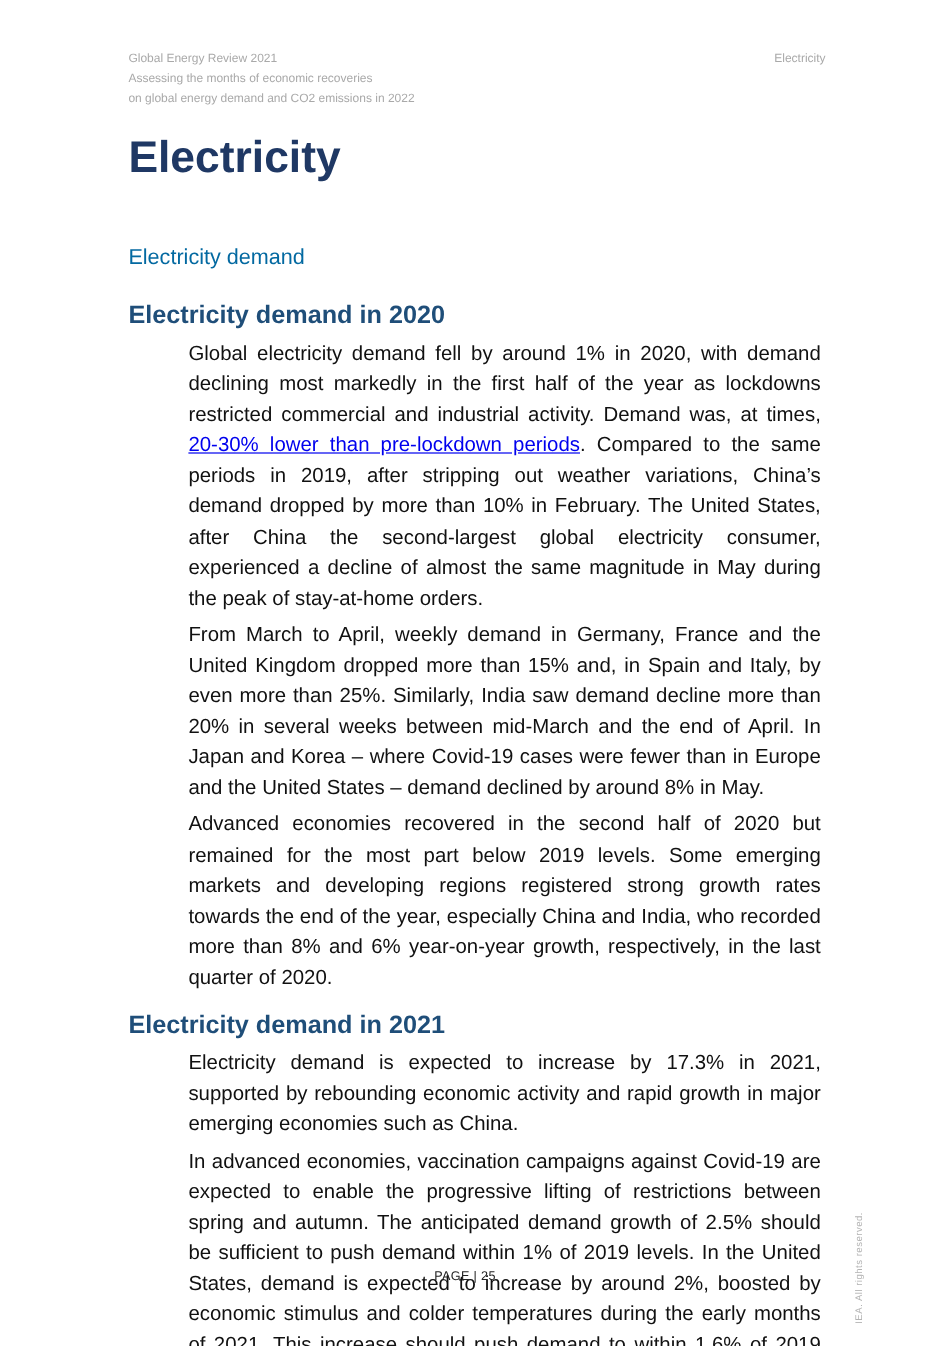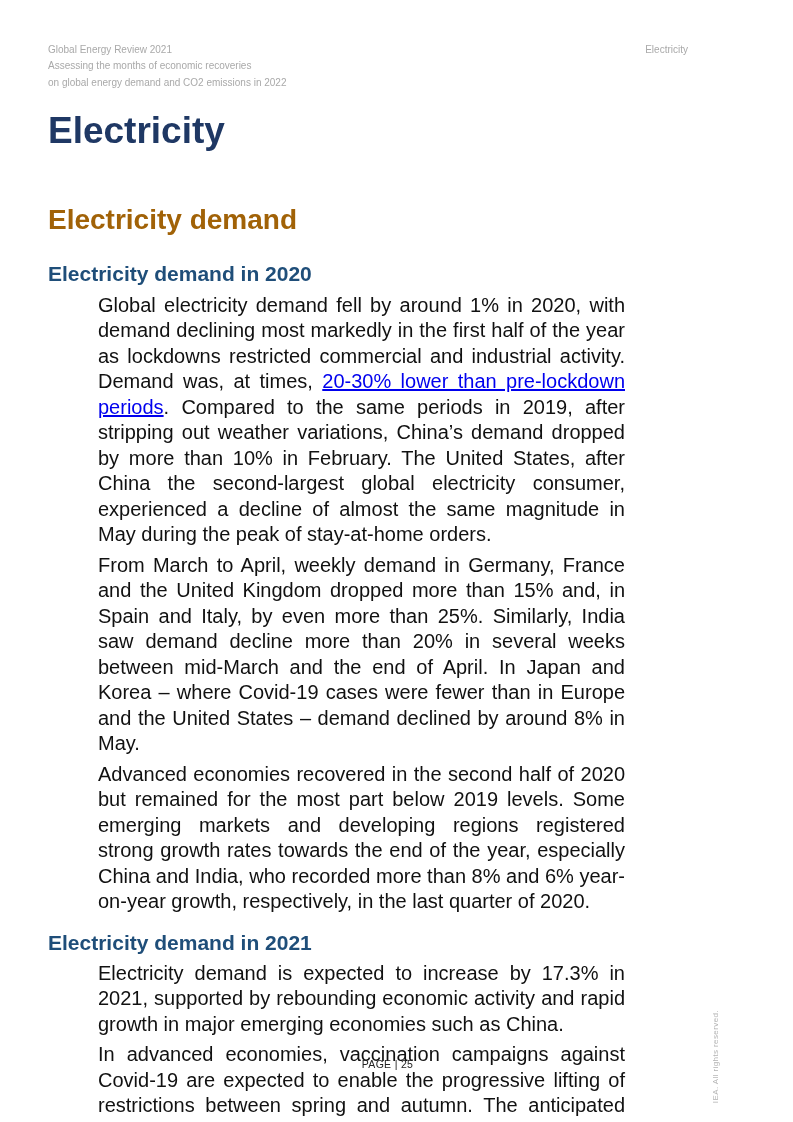--- a/index.html
+++ b/index.html
@@ -1,52 +1,52 @@
 <!DOCTYPE html>
 <html><head>
 <meta charset="utf-8">
 <title>Global Energy Review 2021 — Electricity</title>
 <style>
   html,body{margin:0;padding:0;background:#ffffff;}
   .page{
     position:relative;
     width:793px;height:1122px;
     box-sizing:border-box;
-    padding:42px 105px 0 48px;
+    padding:42px 105px 0 107px;
     background:#ffffff;
     font-family:"Liberation Sans","DejaVu Sans",sans-serif;
     color:#111111;
     overflow:hidden;
   }
   
   .header{
     display:flex;justify-content:space-between;align-items:flex-start;
     font-size:10px;line-height:16.3px;color:#a9a9a9;
   }
   .header-left div{white-space:nowrap;}
   .header-right{white-space:nowrap;}
   
   h1.chapter{
     margin:20px 0 0 0;
     font-size:37px;line-height:1.1;font-weight:700;color:#1f3864;
   }
   h2.section{
     margin:53px 0 0 0;
-    font-size:28px;line-height:1.1;font-weight:700;color:#a16207;
+    font-size:18px;line-height:1.1;font-weight:400;color:#0369a1;
   }
   h3.subsection{
     font-size:21px;line-height:1.15;font-weight:700;color:#1f4e79;
   }
   h3.h3-first{margin:27px 0 0 0;}
   h3.h3-later{margin:16px 0 0 0;}
   
   p.body-par{
     margin:6px 0 5px 50px;
     width:527px;
-    font-size:20px;line-height:25.5px;
+    font-size:17px;line-height:25.5px;
     text-align:justify;
     color:#111111;
   }
   p.body-par + p.body-par{margin-top:0;}
   a.link{color:#0000ee;text-decoration:underline;cursor:pointer;}
   
   .footer-pagenum{
     position:absolute;left:97px;top:1058px;width:581px;
     text-align:center;font-size:10.5px;letter-spacing:0.3px;color:#222222;
   }

